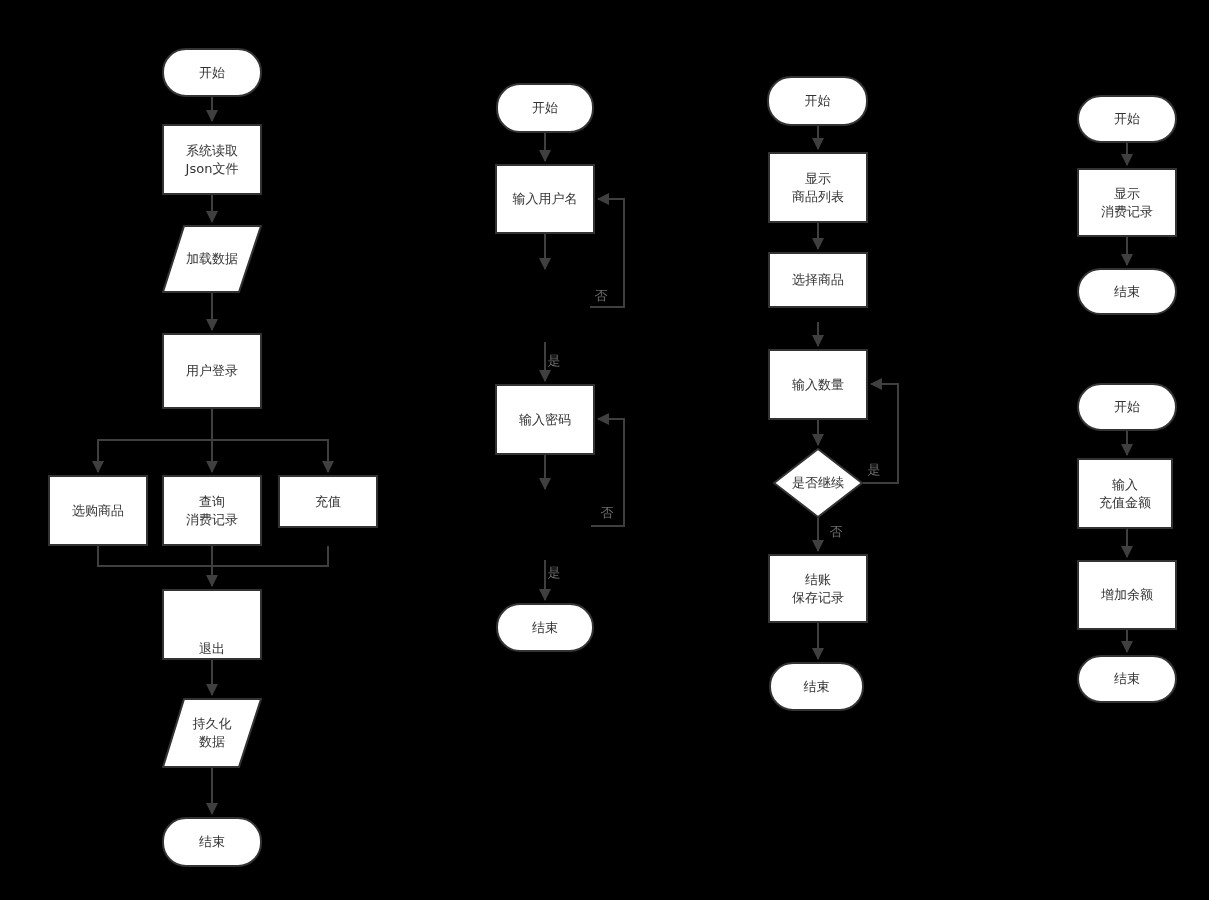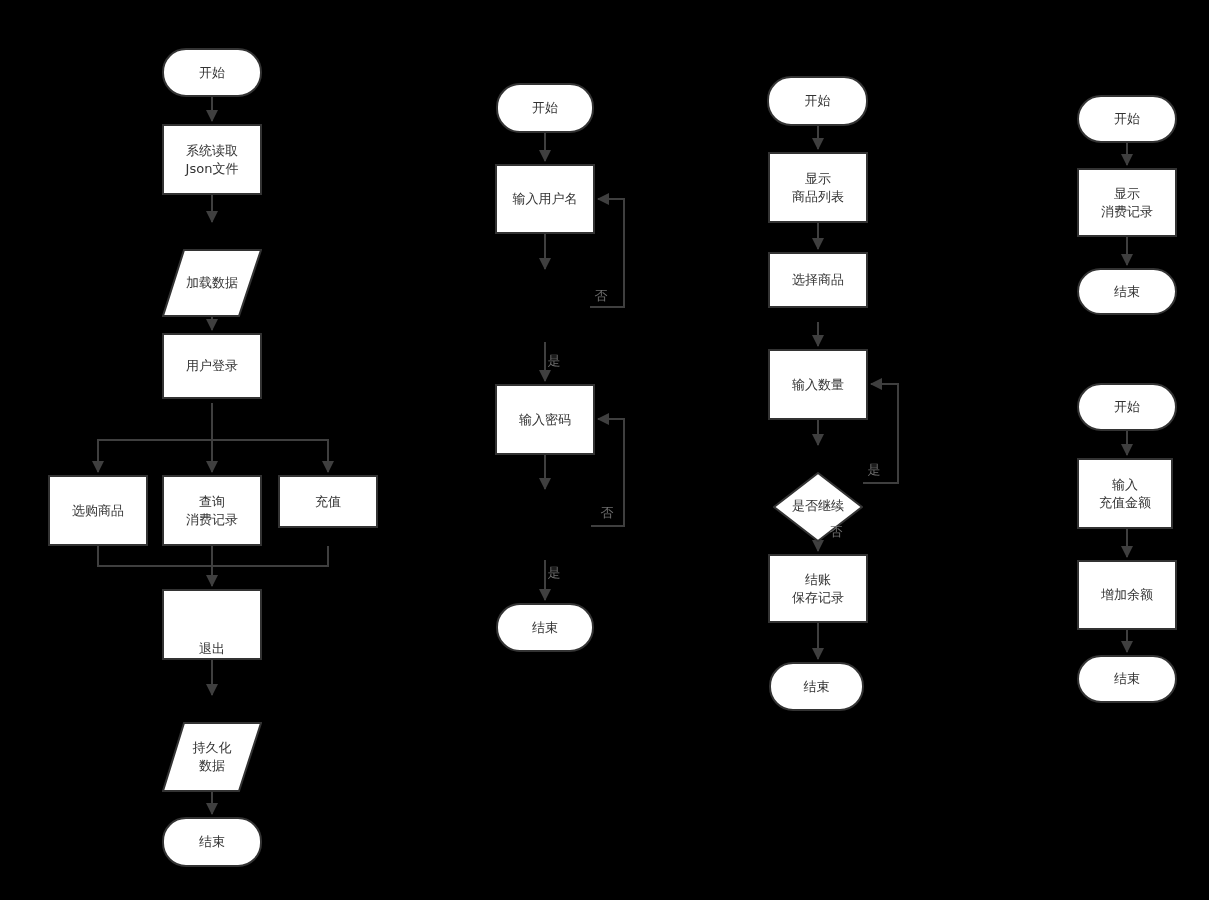--- a/index.html
+++ b/index.html
@@ -11,21 +11,21 @@
     overflow:hidden;
   }
   #edges-layer{position:absolute;left:0;top:0;}
   .node{
     position:absolute;
     box-sizing:border-box;
     display:flex;align-items:center;justify-content:center;
   }
   .node.process{background:var(--fill,#fff);border:2px solid var(--border,#333);}
   .node.terminator{background:var(--fill,#fff);border:2px solid var(--border,#333);border-radius:24px;}
-  .node.decision,.node.io{background:transparent;border:none;margin-top:24px;}
+  .node.decision,.node.io{background:transparent;border:none;}
   .node svg.shape{position:absolute;left:0;top:0;}
   .node-label{
     position:relative;z-index:1;
     font-size:13px;line-height:1.35;
     color:var(--text,#333);
     text-align:center;
     white-space:pre-line;
   }
   .edge-label{
     position:absolute;
@@ -82,21 +82,21 @@
     <div class="node process" style="left: 162px; top: 124px; width: 100px; height: 71px;">
       <div class="node-label">系统读取
 Json文件</div>
     </div>
     <div class="node io" style="left: 162px; top: 225px; width: 100px; height: 68px;">
       <svg class="shape" width="100" height="68" viewBox="0 0 100 68">
         <polygon points="22,1 99,1 77,67 1,67" fill="#ffffff" stroke="#333333" stroke-width="2"></polygon>
       </svg>
       <div class="node-label">加载数据</div>
     </div>
-    <div class="node process" style="left: 162px; top: 333px; width: 100px; height: 66px;">
+    <div class="node process" style="left: 162px; top: 333px; width: 100px; height: 76px;">
       <div class="node-label">用户登录</div>
     </div>
     <div class="node process" style="left: 48px; top: 475px; width: 100px; height: 71px;">
       <div class="node-label">选购商品</div>
     </div>
     <div class="node process" style="left: 162px; top: 475px; width: 100px; height: 71px;">
       <div class="node-label">查询
 消费记录</div>
     </div>
     <div class="node process" style="left: 278px; top: 475px; width: 100px; height: 53px;">
@@ -133,21 +133,21 @@
     <div class="node process" style="left: 768px; top: 152px; width: 100px; height: 71px;">
       <div class="node-label">显示
 商品列表</div>
     </div>
     <div class="node process" style="left: 768px; top: 252px; width: 100px; height: 56px;">
       <div class="node-label">选择商品</div>
     </div>
     <div class="node process" style="left: 768px; top: 349px; width: 100px; height: 71px;">
       <div class="node-label">输入数量</div>
     </div>
-    <div class="node decision" style="left: 773px; top: 448px; width: 90px; height: 70px; font-family: Liberation Mono, monospace;">
+    <div class="node decision" style="left: 773px; top: 448px; width: 90px; height: 70px;">
       <svg class="shape" width="90" height="70" viewBox="0 0 90 70">
         <polygon points="45,1 89,35 45,69 1,35" fill="#ffffff" stroke="#333333" stroke-width="2"></polygon>
       </svg>
       <div class="node-label">是否继续</div>
     </div>
     <div class="node process" style="left: 768px; top: 554px; width: 100px; height: 69px;">
       <div class="node-label">结账
 保存记录</div>
     </div>
     <div class="node terminator" style="left: 769px; top: 662px; width: 95px; height: 49px;">

